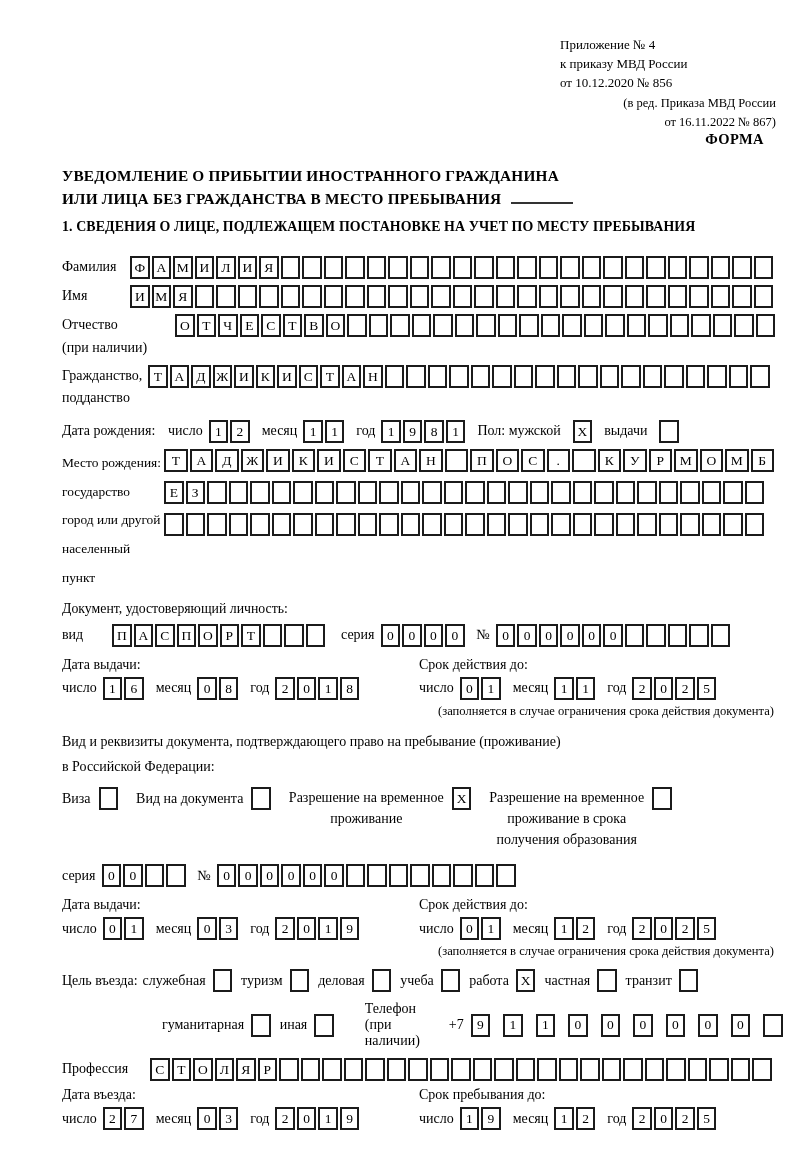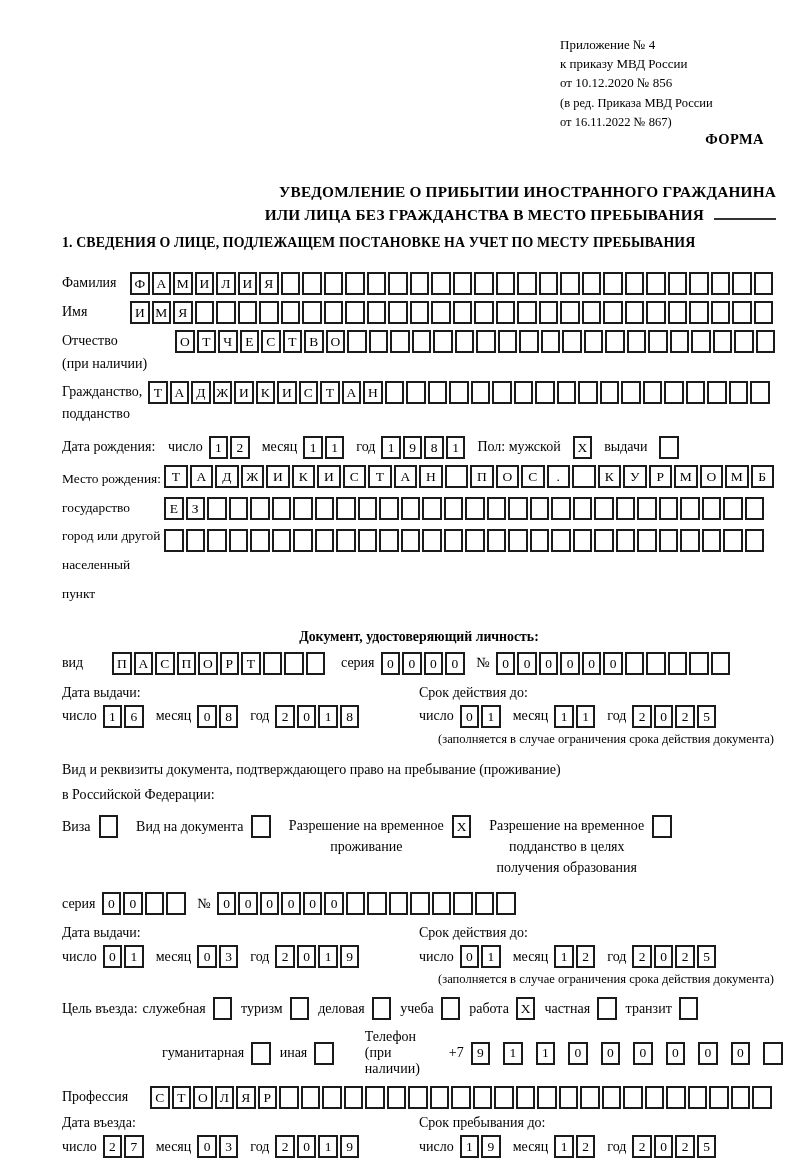--- a/index.html
+++ b/index.html
@@ -2,24 +2,24 @@
 <html><head>
 <meta charset="utf-8">
 <style>
   * { box-sizing: border-box; margin: 0; padding: 0; }
   html, body { width: 800px; height: 1163px; background: #ffffff; overflow: hidden; }
   body { font-family: "Liberation Serif", "DejaVu Serif", serif; font-size: 14px; color: #000; }
   .page { width: 800px; height: 975px; padding: 36px 24px 0 62px; }
 
   
   .annex { margin-left: 498px; font-size: 13px; line-height: 1.45; }
-  .annex .sub { font-size: 12.5px; margin-top: 1px; }
+  .annex .sub { font-size: 12.5px; margin-top: 1px; text-align: right; }
   .form-label { text-align: right; padding-right: 12px; font-weight: bold; font-size: 14.5px; letter-spacing: .4px; }
 
-  .title { text-align: right; font-weight: bold; font-size: 15.3px; line-height: 1.55; margin-top: 32px; letter-spacing: .2px; }
+  .title { text-align: left; font-weight: bold; font-size: 15.3px; line-height: 1.55; margin-top: 16px; letter-spacing: .2px; }
   .t-underline { display: inline-block; width: 62px; border-bottom: 2px solid #333; margin-left: 10px; vertical-align: baseline; }
   .sec-head { font-weight: bold; font-size: 13.9px; margin-top: 8px; margin-bottom: 21px; letter-spacing: .1px; }
 
   
   .frow { display: flex; align-items: center; margin-bottom: 6px; }
   .frow.top { align-items: flex-start; }
   .flabel { flex: none; line-height: 1.6; }
   .w68 { width: 68px; } .w113 { width: 113px; } .w86 { width: 86px; } .w102 { width: 102px; } .w50 { width: 50px; }
   .cellrow { display: inline-flex; gap: 2px; flex: none; }
   .cb { flex: none; width: 19.5px; height: 23px; border: 2px solid #1b1b1b; background: #fff;
@@ -44,21 +44,21 @@
   .optrow { display: flex; align-items: flex-start; margin-top: 8px; margin-bottom: 14px; }
   .optrow .optlab { flex: none; }
   .optblock { flex: none; text-align: center; line-height: 1.5; }
   .optrow .sp { width: 18px; flex: none; }
   .optrow .cb { margin-left: 8px; flex: none; }
 
   .purpose-row { display: flex; align-items: center; margin-bottom: 9px; }
   .purpose-row .plab { margin-right: 5px; }
   .purpose-row .cb { margin-right: 9px; margin-left: 2px; }
   .indent { margin-left: 100px; }
-  .heading-center { text-align: center; font-weight: bold; font-size: 13.8px; margin: 20px 0 7px 0; }
+  .heading-center { font-weight: normal; font-size: 13.8px; margin: 8px 0 7px 0; }
 </style>
 </head>
 <body>
 
 <div class="page">
 
   <div class="annex">
     <div>Приложение № 4</div>
     <div>к приказу МВД России</div>
     <div>от 10.12.2020 № 856</div>
@@ -442,21 +442,21 @@
     <span class="cb chk"></span>
     <span class="sp"></span>
     <span class="optblock">
       <span>Разрешение на временное</span><br>
       <span>проживание</span>
     </span>
     <span class="cb chk">X</span>
     <span class="sp"></span>
     <span class="optblock">
       <span>Разрешение на временное</span><br>
-      <span>подданство в целях</span><br>
+      <span>проживание в срока</span><br>
       <span>получения образования</span>
     </span>
     <span class="cb chk"></span>
   </div>
 
   <div class="frow">
     <span class="dlab0">серия</span>
     <span class="cellrow">
         <span class="cb">0</span>
         <span class="cb">0</span>

